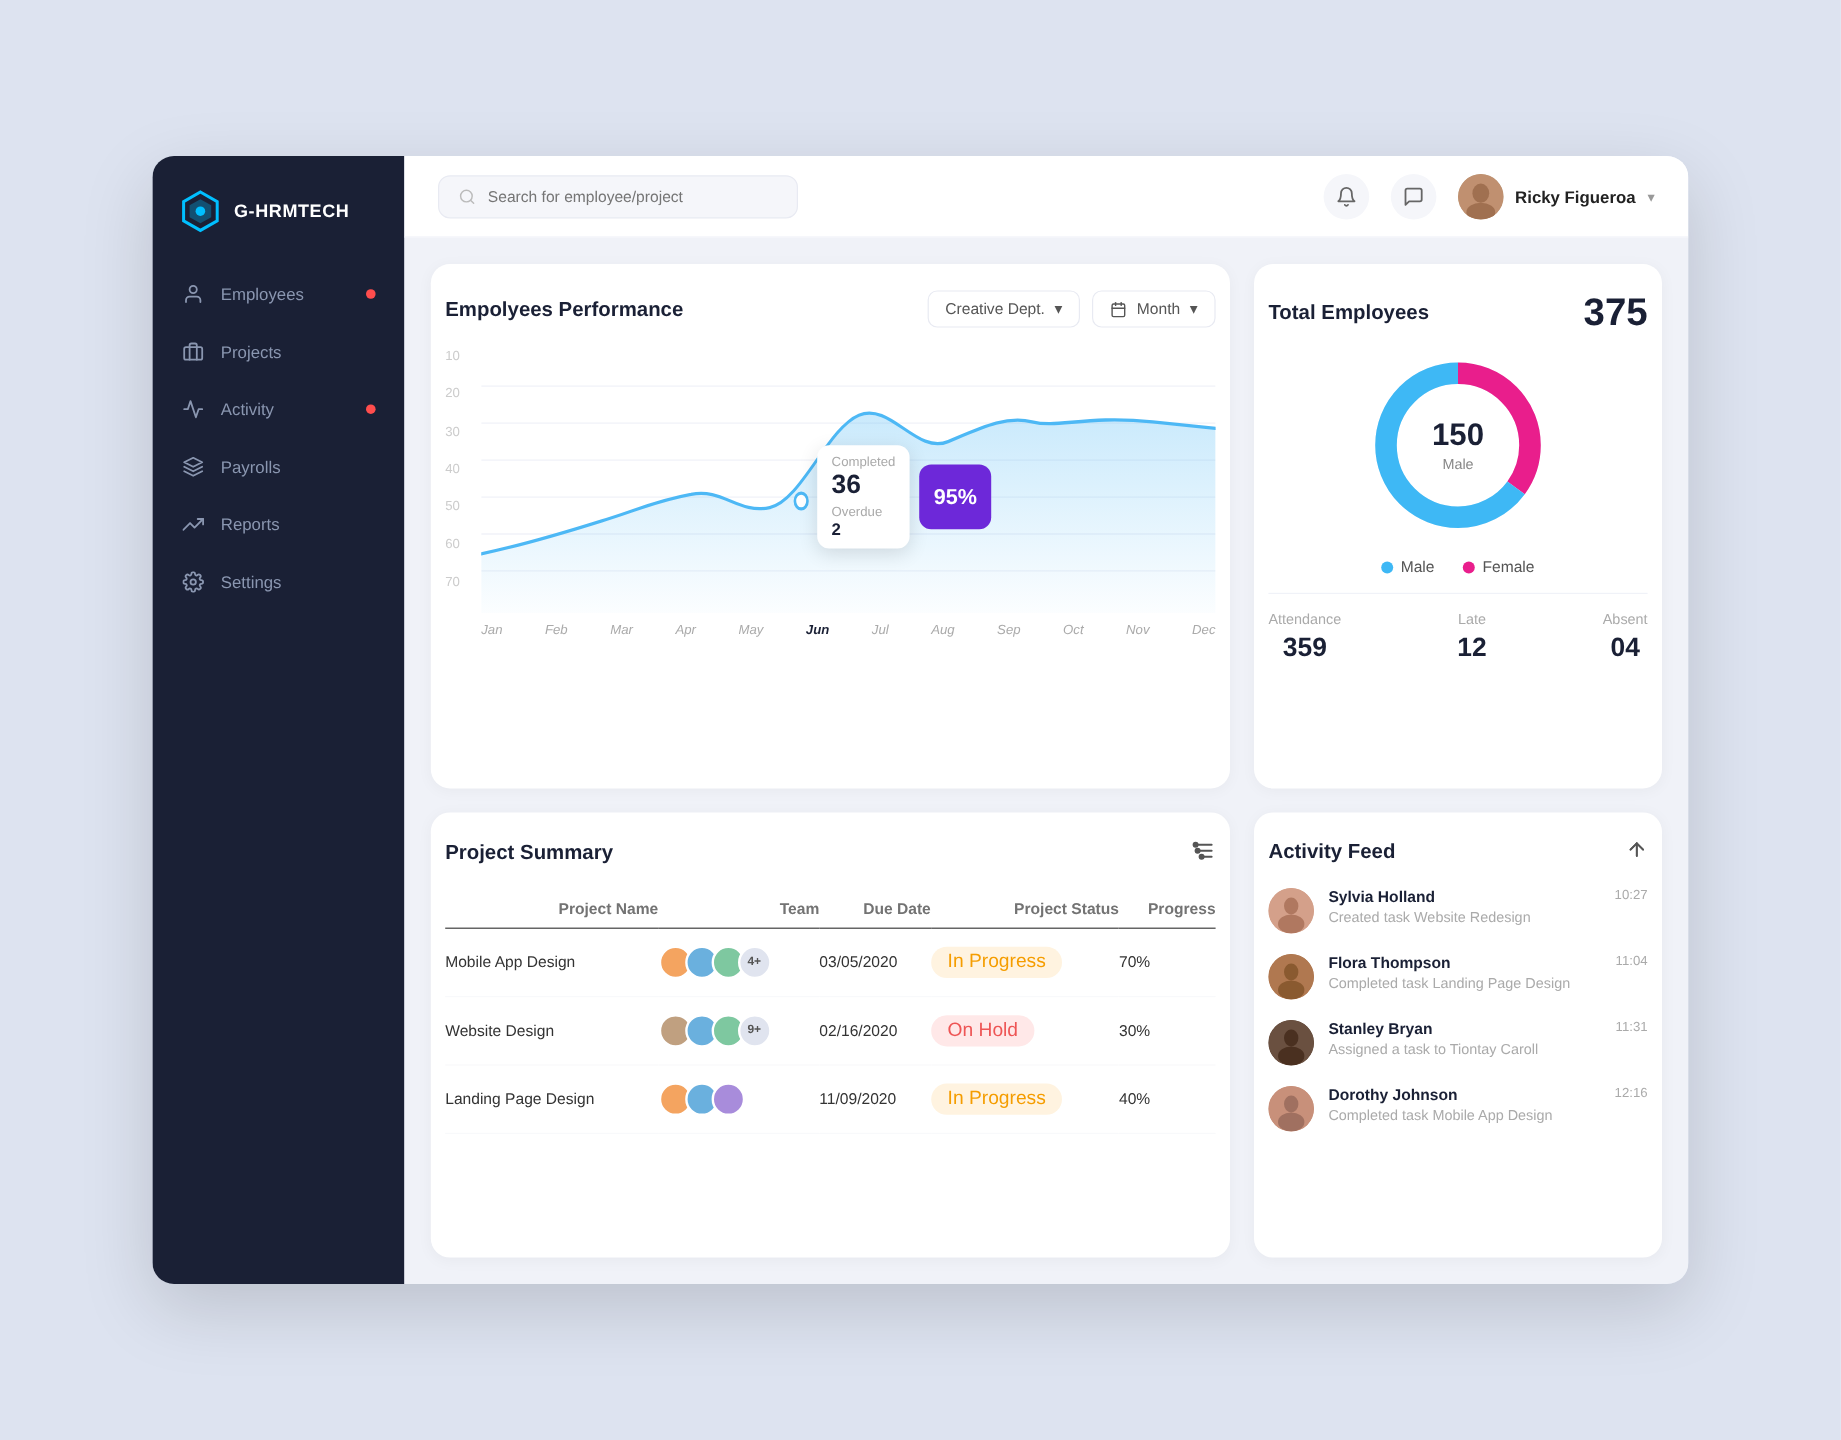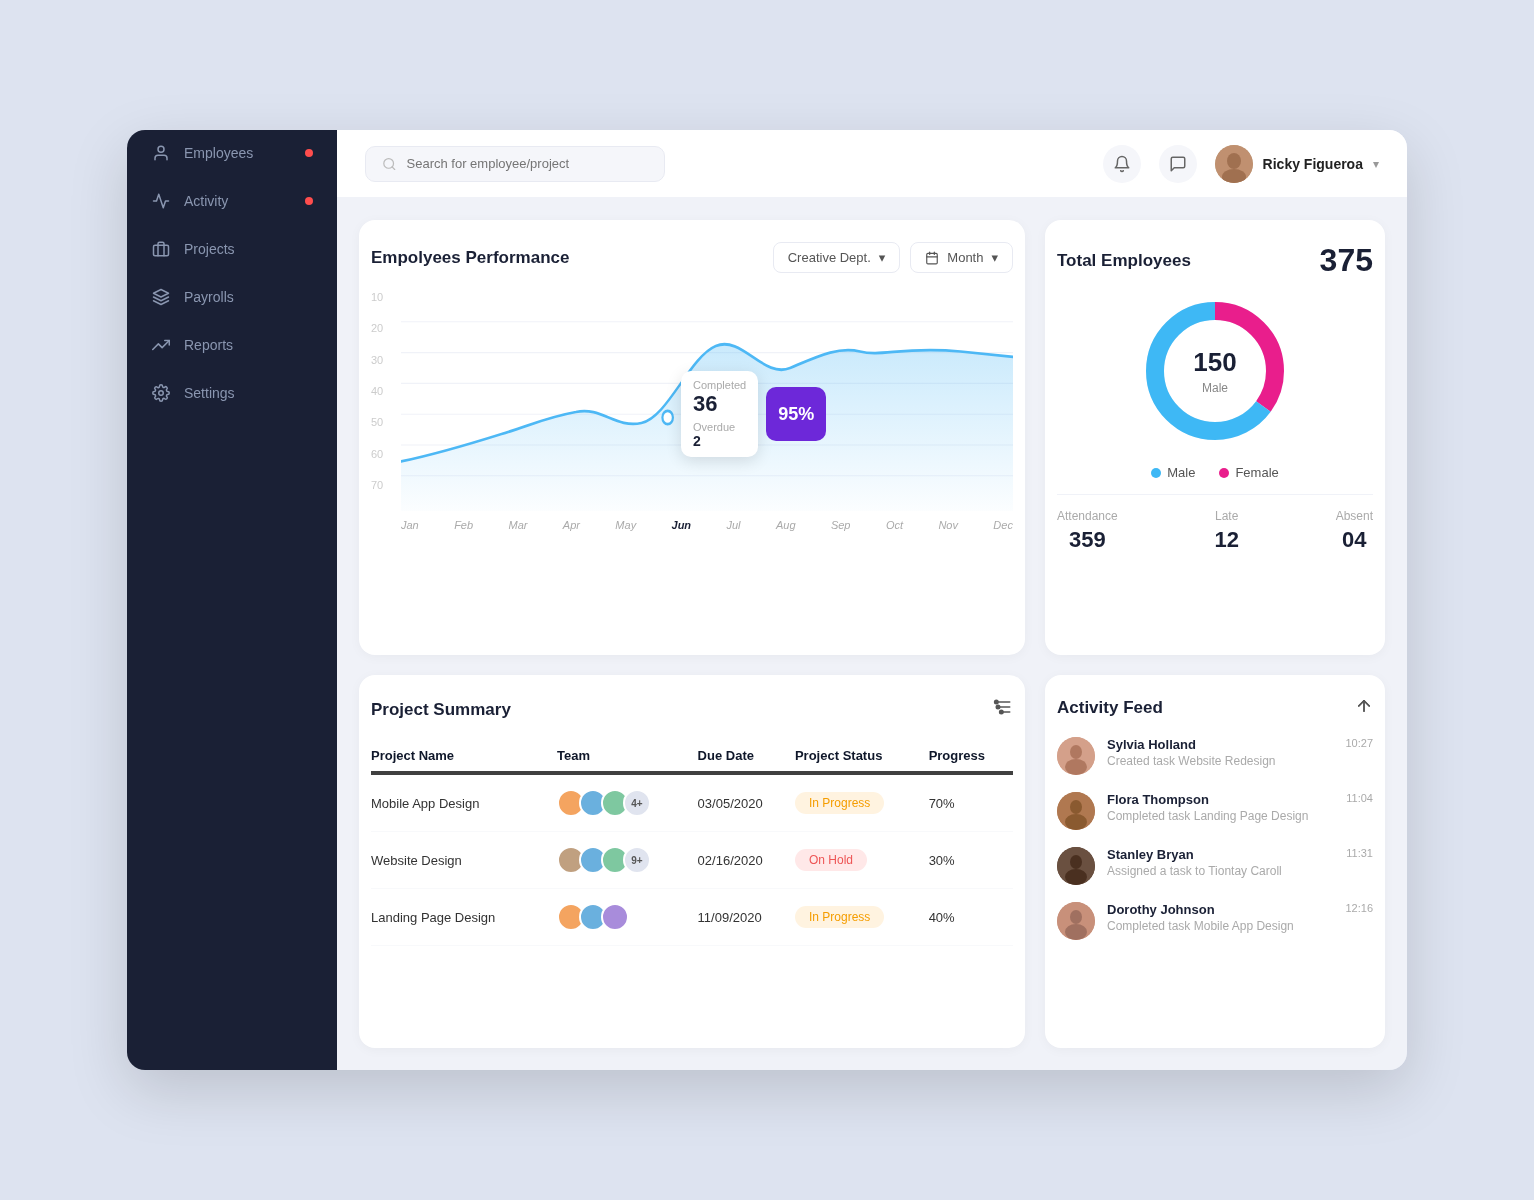--- a/index.html
+++ b/index.html
@@ -365,26 +365,26 @@
       cursor: pointer;
       color: #555;
       font-size: 18px;
     }
     .project-table {
       width: 100%;
       border-collapse: collapse;
       margin-top: 8px;
     }
     .project-table th {
-      text-align: left;
+      text-align: right;
       font-size: 13px;
-      color: #0f172a;
+      color: #737373;
       font-weight: 600;
       padding: 8px 0;
-      border-bottom: 4px solid #404040;
+      border-bottom: 1px solid #404040;
     }
     .project-table td {
       padding: 14px 0;
       font-size: 13px;
       color: #333;
       border-bottom: 1px solid #f8f9fb;
       vertical-align: middle;
     }
     .team-avatars {
       display: flex;
@@ -406,21 +406,21 @@
     .team-avatar:first-child { margin-left: 0; }
     .team-extra {
       background: #e0e4ef;
       color: #555;
       font-size: 10px;
     }
     .status-badge {
       display: inline-block;
       padding: 4px 14px;
       border-radius: 20px;
-      font-size: 12px;
+      font-size: 16px;
       font-weight: 500;
     }
     .status-inprogress { background: #fff3e0; color: #f59d00; }
     .status-onhold { background: #ffe8e8; color: #e55; }
     .status-completed { background: #e6f9f0; color: #2ecc71; }
     
     .activity-card {
       grid-column: 2;
       grid-row: 2;
     }
@@ -490,53 +490,62 @@
       color: #ccc;
       width: 28px;
     }
   </style>
 </head>
 <body>
 
 <div class="app-wrapper">
 
   <aside class="sidebar">
+    <div class="sidebar-logo">
+
+      <svg class="logo-icon" viewBox="0 0 36 36">
+        <polygon points="18,2 32,10 32,26 18,34 4,26 4,10" fill="none" stroke="#00bfff" stroke-width="2.5"></polygon>
+        <polygon points="18,8 27,13 27,23 18,28 9,23 9,13" fill="#00bfff" opacity="0.3"></polygon>
+        <circle cx="18" cy="18" r="4" fill="#00bfff"></circle>
+      </svg>
+      <span class="logo-text">G-HRMTECH</span>
+    </div>
     <nav class="sidebar-nav">
 
 
       <div class="nav-item">
         <span class="nav-icon">
           <svg width="18" height="18" viewBox="0 0 24 24" fill="none" stroke="#8a96b0" stroke-width="2" stroke-linecap="round" stroke-linejoin="round">
             <path d="M20 21v-2a4 4 0 0 0-4-4H8a4 4 0 0 0-4 4v2"></path>
             <circle cx="12" cy="7" r="4"></circle>
           </svg>
         </span>
         <span>Employees</span>
         <span class="nav-badge"></span>
       </div>
 
 
       <div class="nav-item">
         <span class="nav-icon">
           <svg width="18" height="18" viewBox="0 0 24 24" fill="none" stroke="#8a96b0" stroke-width="2" stroke-linecap="round" stroke-linejoin="round">
+            <rect x="2" y="7" width="20" height="14" rx="2" ry="2"></rect>
+            <path d="M16 21V5a2 2 0 0 0-2-2h-4a2 2 0 0 0-2 2v16"></path>
+          </svg>
+        </span>
+        <span>Projects</span>
+      </div>
+
+      <div class="nav-item">
+        <span class="nav-icon">
+          <svg width="18" height="18" viewBox="0 0 24 24" fill="none" stroke="#8a96b0" stroke-width="2" stroke-linecap="round" stroke-linejoin="round">
             <polyline points="22,12 18,12 15,21 9,3 6,12 2,12"></polyline>
           </svg>
         </span>
         <span>Activity</span>
         <span class="nav-badge"></span>
-      </div>
-
-      <div class="nav-item">
-        <span class="nav-icon">
-          <svg width="18" height="18" viewBox="0 0 24 24" fill="none" stroke="#8a96b0" stroke-width="2" stroke-linecap="round" stroke-linejoin="round">
-            <rect x="2" y="7" width="20" height="14" rx="2" ry="2"></rect>
-            <path d="M16 21V5a2 2 0 0 0-2-2h-4a2 2 0 0 0-2 2v16"></path>
-          </svg>
-        </span>
-        <span>Projects</span>
       </div>
 
       <div class="nav-item">
         <span class="nav-icon">
           <svg width="18" height="18" viewBox="0 0 24 24" fill="none" stroke="#8a96b0" stroke-width="2" stroke-linecap="round" stroke-linejoin="round">
             <polygon points="12,2 2,7 12,12 22,7 12,2"></polygon>
             <polyline points="2,17 12,22 22,17"></polyline>
             <polyline points="2,12 12,17 22,12"></polyline>
           </svg>
         </span>

